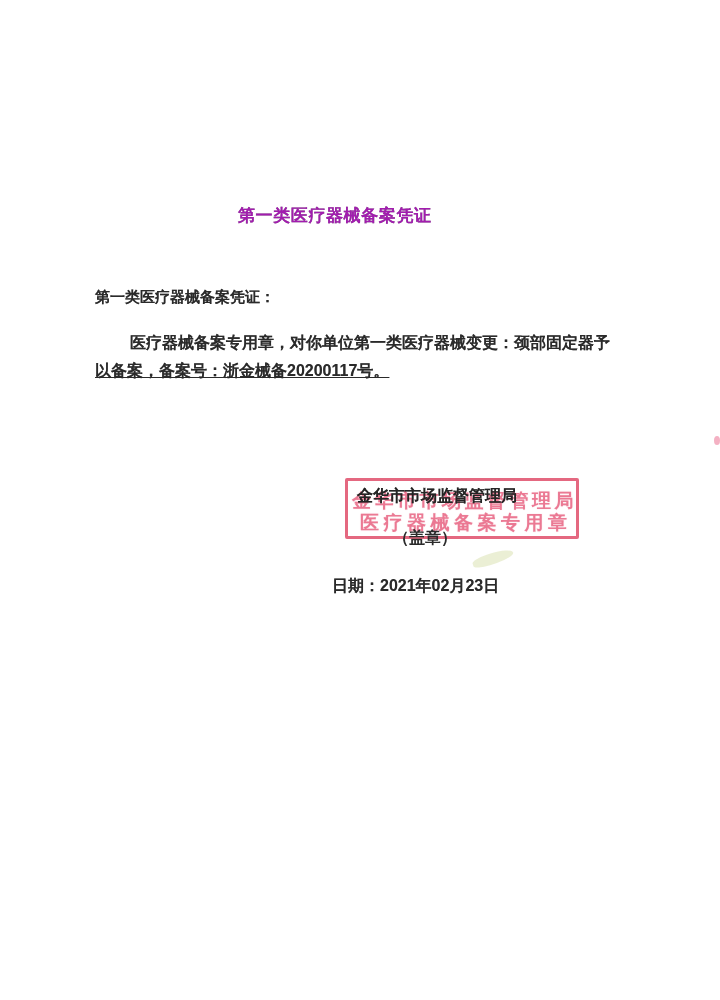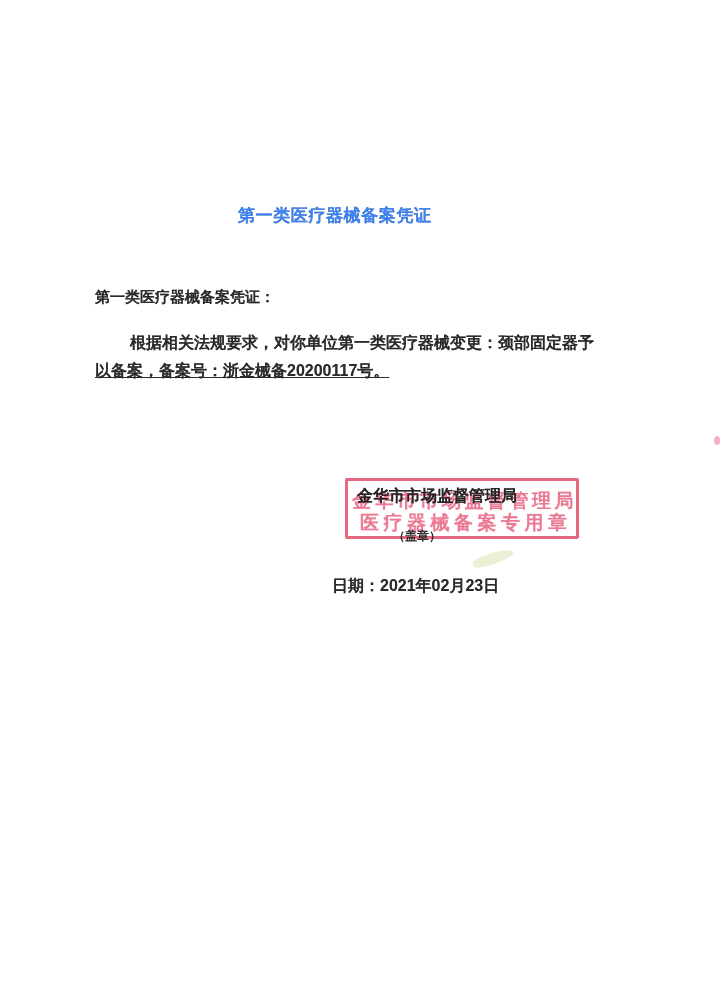--- a/index.html
+++ b/index.html
@@ -17,21 +17,21 @@
     color: #262626;
   }
   .abs { position: absolute; }
 
   .doc-title {
     left: 238px;
     top: 204px;
     font-size: 17px;
     font-weight: bold;
     letter-spacing: 0.6px;
-    color: #3b82f6;
+    color: #a21caf;
     text-shadow: 0 0 0.5px rgba(42,42,42,0.55);
     white-space: nowrap;
   }
   .addressee {
     left: 95px;
     top: 288px;
     font-size: 15px;
     font-weight: bold;
     color: #2a2a2a;
     text-shadow: 0 0 0.5px rgba(42,42,42,0.5);
@@ -84,21 +84,21 @@
     font-size: 16px;
     font-weight: bold;
     color: #242424;
     text-shadow: 0 0 0.5px rgba(36,36,36,0.55);
     white-space: nowrap;
     z-index: 3;
   }
   .seal-note {
     left: 393px;
     top: 528px;
-    font-size: 12px;
+    font-size: 16px;
     font-weight: bold;
     color: #2a2a2a;
     white-space: nowrap;
     z-index: 3;
   }
   .date-line {
     left: 332px;
     top: 576px;
     font-size: 16px;
     font-weight: bold;
@@ -132,21 +132,21 @@
 </head>
 <body>
 
 <div class="page">
 
   <div class="abs doc-title">第一类医疗器械备案凭证</div>
 
   <div class="abs addressee">第一类医疗器械备案凭证：</div>
 
   <div class="abs body-par">
-    <div class="body-line-1">根据相关法规要求，对你单位第一类医疗器械变更：颈部固定器予</div>
+    <div class="body-line-1">医疗器械备案专用章，对你单位第一类医疗器械变更：颈部固定器予</div>
     <div class="body-line-2">以备案，备案号：浙金械备20200117号。</div>
   </div>
 
   <div class="abs smudge"></div>
   <div class="abs edge-dot"></div>
 
   <div class="abs seal-rect"></div>
   <div class="abs seal-text seal-line-1">金华市市场监督管理局</div>
   <div class="abs seal-text seal-line-2">医疗器械备案专用章</div>
 

